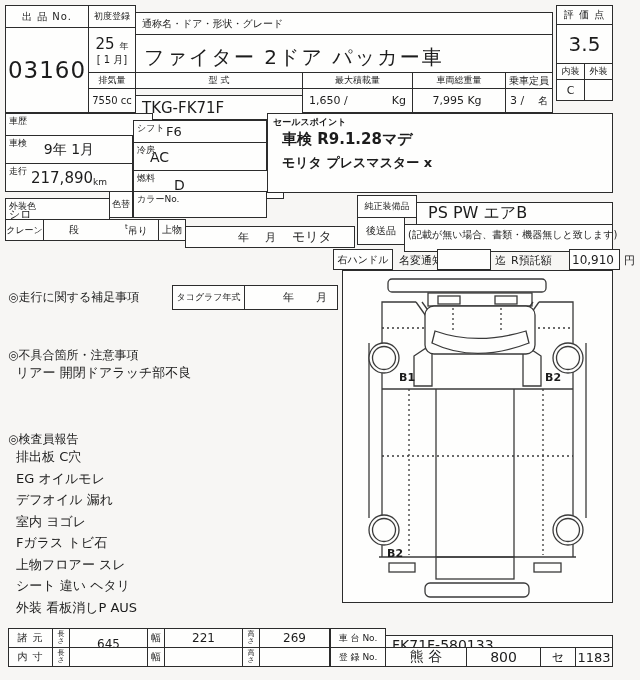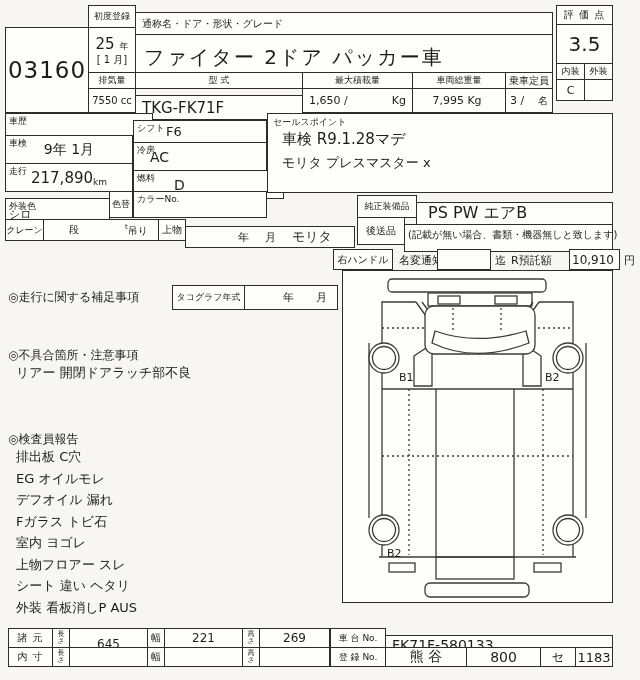--- a/index.html
+++ b/index.html
@@ -1,39 +1,42 @@
 <!DOCTYPE html>
 <html><head>
 <meta charset="utf-8">
 <style>
   * { margin:0; padding:0; box-sizing:border-box; }
   html,body { background:#efeeec; }
   body { font-family:"DejaVu Sans","Liberation Sans",sans-serif; color:#1c1c1c; }
   #sheet { position:relative; width:640px; height:680px; background:#f7f6f4; overflow:hidden; }
   .c { position:absolute; border:1px solid #2c2c2c; background:#fefefd;
        display:flex; align-items:center; justify-content:center; white-space:nowrap; }
-  .box { position:absolute; border:1px solid #2c2c2c; background:#fefefd; }
+  .box { position:absolute; border:1px solid #2c2c2c; background:#fefefd;font-weight:bold; }
   .t { position:absolute; white-space:nowrap; }
   .k { position:absolute; top:1px; left:3px; font-size:9px; color:#222; }
   .jl { justify-content:flex-start;margin-top:7px; }
   .jr { justify-content:center; }
   .ae { align-items:flex-end; }
   .f7{font-size:7px}.f8{font-size:10px}.f9{font-size:9px}.f10{font-size:10px}
   .f11{font-size:11px}.f12{font-size:12px}.f13{font-size:13px}.f14{font-size:14px}
   .f15{font-size:15px}.f16{font-size:16px}.f20{font-size:20px}.f23{font-size:23px}
   .ls1{letter-spacing:1px}.ls2{letter-spacing:2px}
   .wrap { white-space:normal; line-height:1.05; text-align:center; }
   svg text { font-family:"DejaVu Sans","Liberation Sans",sans-serif; fill:#1c1c1c; }
   svg { display:block; }
 </style>
 </head>
 <body>
 
 <div id="sheet">
 
+  <div class="c f10 ls1" style="left:5px;top:5px;width:84px;height:23px">
+    <span>出 品 No.</span>
+  </div>
   <div class="c f23 ls1" style="left:5px;top:27px;width:84px;height:86px">
     <span>03160</span>
   </div>
 
   <div class="c f9" style="left:88px;top:5px;width:48px;height:23px">
     <span>初度登録</span>
   </div>
   <div class="c" style="left:88px;top:27px;width:48px;height:46px;flex-direction:column">
     <span><span class="f15">25</span> <span class="f9">年</span></span>
     <span class="f10">[ 1 月]</span>
@@ -197,22 +200,22 @@
   </div>
 
   <span class="t f12" style="left:8px;top:347px">◎不具合箇所・注意事項</span>
   <span class="t f13" style="left:16px;top:364px">リアー 開閉ドアラッチ部不良</span>
 
   <span class="t f12" style="left:8px;top:431px">◎検査員報告</span>
   <div class="t" style="left:16px;top:448px;width:300px">
     <div class="f13" style="height:21.5px">排出板 C穴</div>
     <div class="f13" style="height:21.5px">EG オイルモレ</div>
     <div class="f13" style="height:21.5px">デフオイル 漏れ</div>
+    <div class="f13" style="height:21.5px">室内 ヨゴレ</div>
     <div class="f13" style="height:21.5px">Fガラス トビ石</div>
-    <div class="f13" style="height:21.5px">室内 ヨゴレ</div>
     <div class="f13" style="height:21.5px">上物フロアー スレ</div>
     <div class="f13" style="height:21.5px">シート 違い ヘタリ</div>
     <div class="f13" style="height:21.5px">外装 看板消しP AUS</div>
   </div>
 
   <div class="box" style="left:342px;top:270px;width:271px;height:333px">
     <svg width="269" height="331" viewBox="0 0 269 331">
       <g stroke="#3a3a3a" stroke-width="1.3" fill="none">
 
         <line x1="39" y1="57" x2="85" y2="57" stroke-dasharray="2,3"></line>

